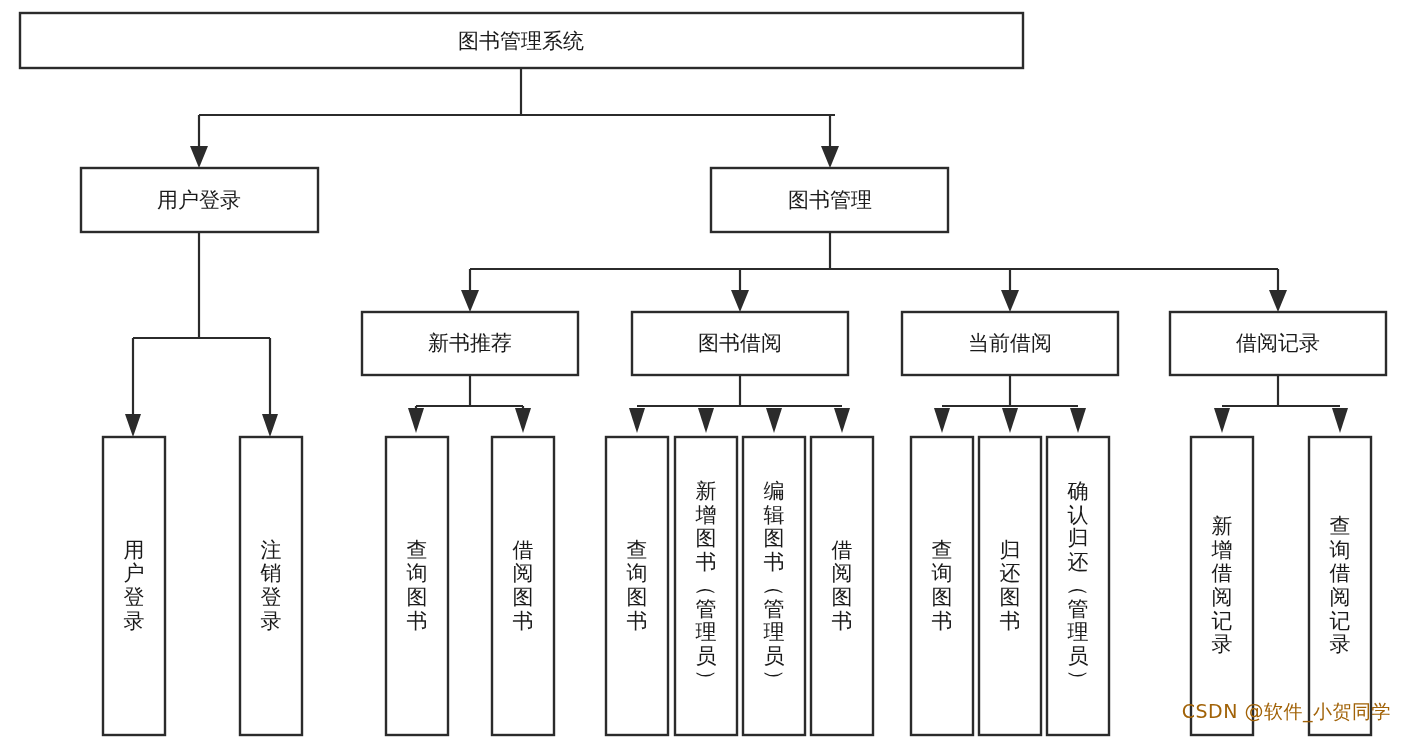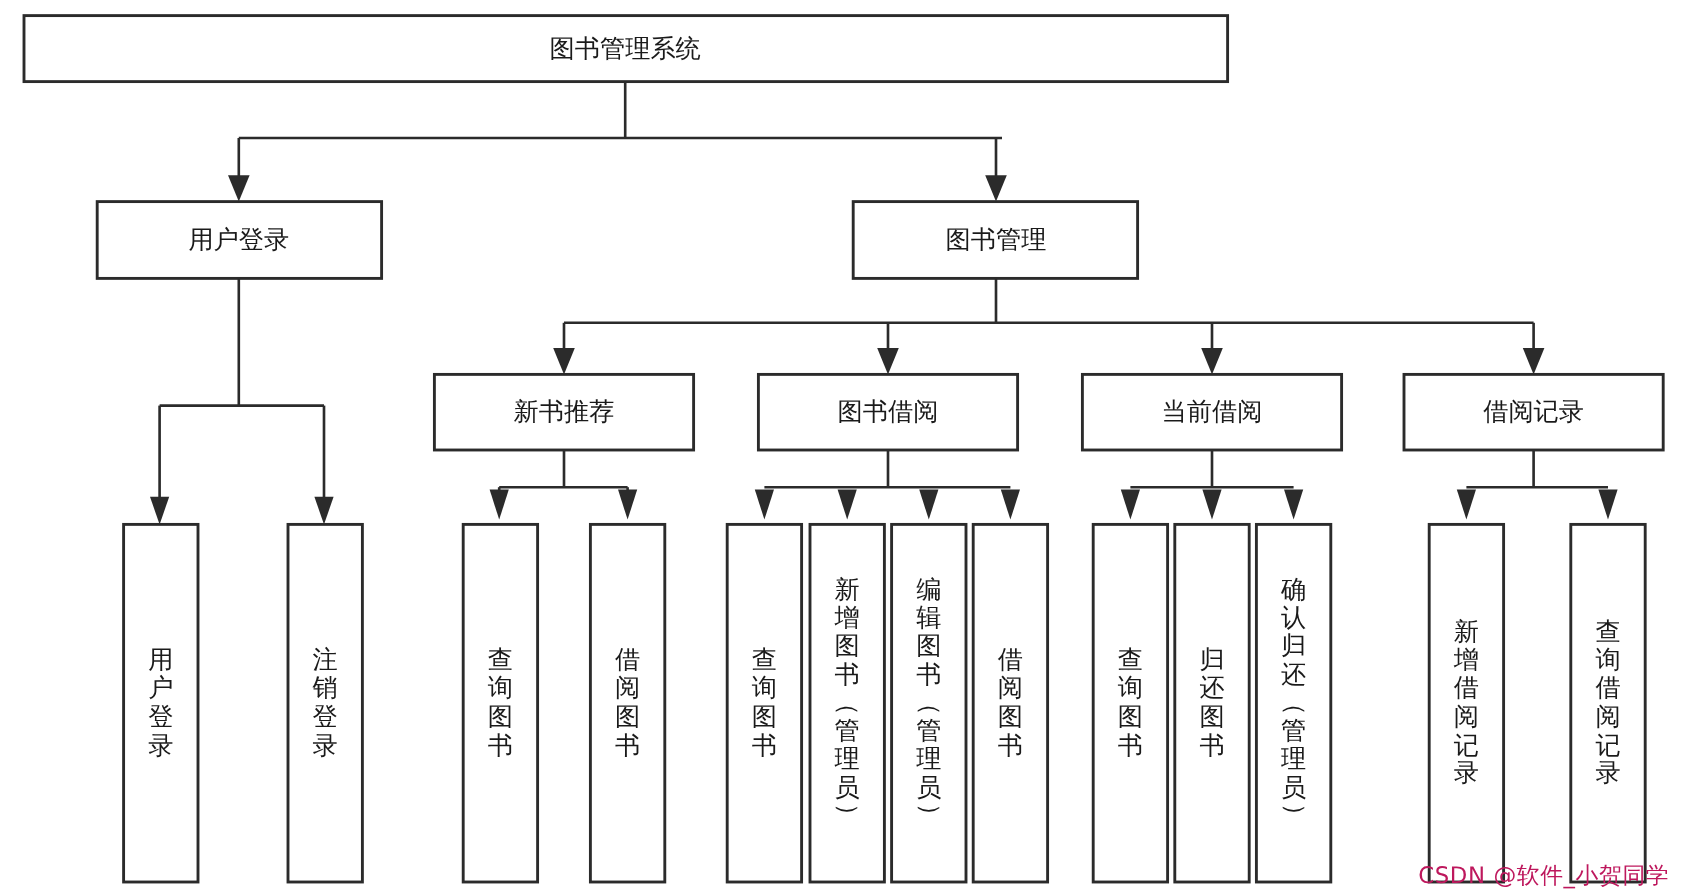--- a/index.html
+++ b/index.html
@@ -45,24 +45,24 @@
   .node-label {
     font-family: "DejaVu Sans", "Liberation Sans", sans-serif;
     fill: #1a1a1a;
     font-size: 21px;
     text-anchor: middle;
     dominant-baseline: middle;
   }
   .watermark {
     position: absolute;
     right: 14px;
-    bottom: 4px;
+    bottom: 22px;
     font-family: "DejaVu Sans", "Liberation Sans", sans-serif;
     font-size: 19px;
-    color: #be185d;
+    color: #a16207;
     letter-spacing: 0.5px;
     white-space: nowrap;
     pointer-events: none;
   }
   .vlabel-wrap {
     position: absolute;
     display: flex;
     flex-direction: column;
     align-items: center;
     justify-content: flex-start;

